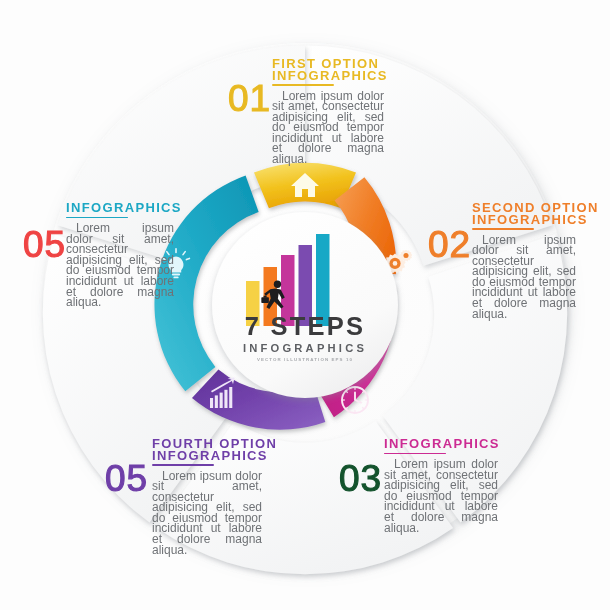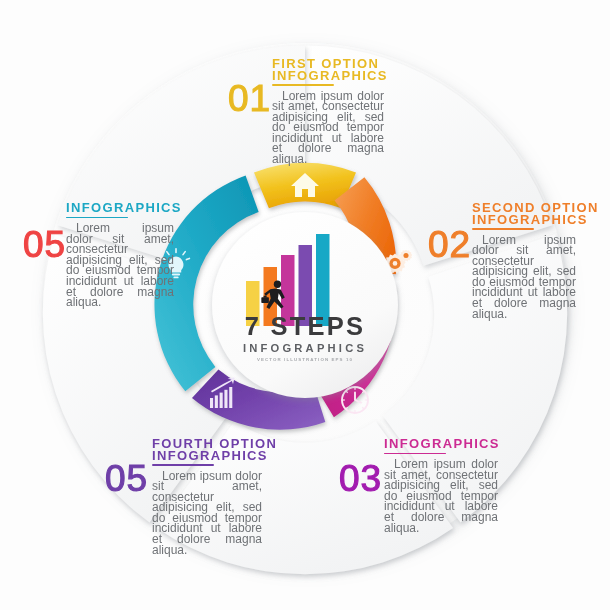--- a/index.html
+++ b/index.html
@@ -285,21 +285,21 @@
     <span>02</span>
   </div>
 
   <div class="callout" style="left:384px; top:438px;">
     <div class="head" style="color:#cc2b93;">
       <div>INFOGRAPHICS</div>
     </div>
     <div class="rule" style="background:#cc2b93;"></div>
     <div class="body" style="width:114px;">Lorem ipsum dolor sit amet, consectetur adipisicing elit, sed do eiusmod tempor incididunt ut labore et dolore magna aliqua.</div>
   </div>
-  <div class="bignum" style="left:339px; top:460px; color:#a21caf;">
+  <div class="bignum" style="left:339px; top:460px; color:#14532d;">
     <span>03</span>
   </div>
 
   <div class="callout" style="left:152px; top:438px;">
     <div class="head" style="color:#6f3fa8;">
       <div>FOURTH OPTION</div>
       <div>INFOGRAPHICS</div>
     </div>
     <div class="rule" style="background:#6f3fa8;"></div>
     <div class="body" style="width:110px;">Lorem ipsum dolor sit amet, consectetur adipisicing elit, sed do eiusmod tempor incididunt ut labore et dolore magna aliqua.</div>

